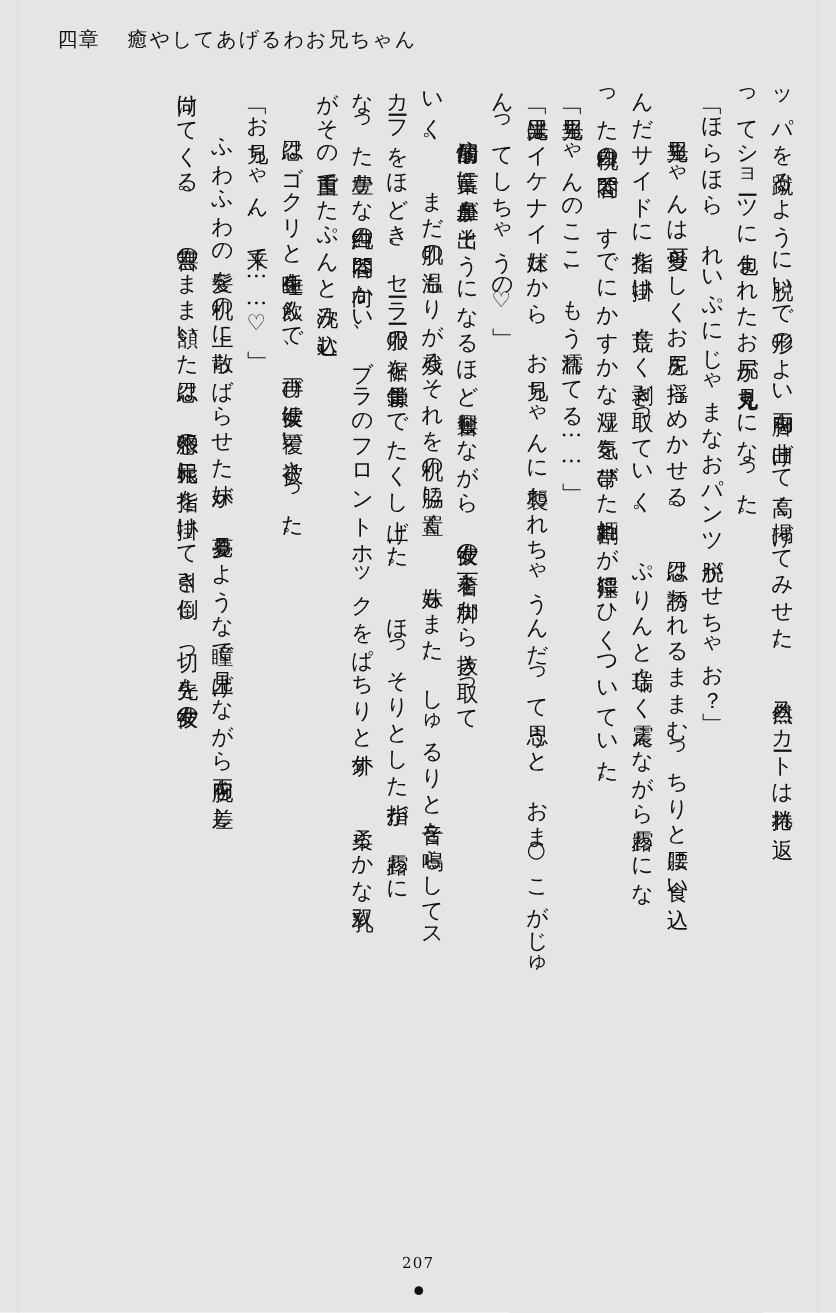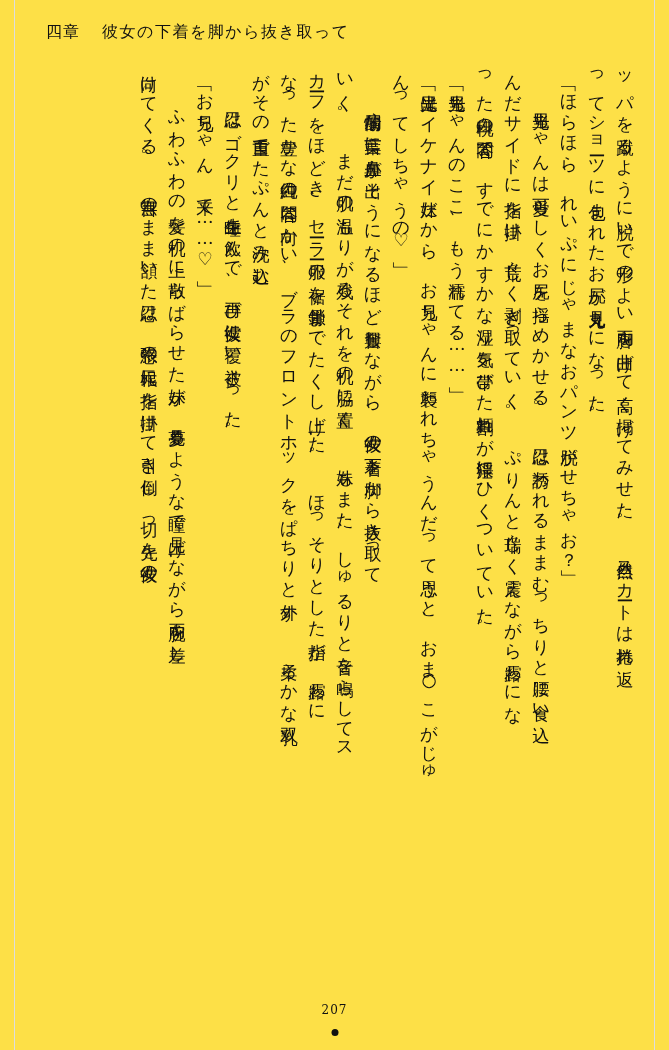--- a/index.html
+++ b/index.html
@@ -15,21 +15,21 @@
     color: #111111;
     overflow: hidden;
   }
 
   
   .page {
     position: absolute;
     left: 0; top: 0;
     width: 669px;
     height: 1050px;
-    background: #fde047;
+    background: #e5e5e5;
   }
 
   
   .page-border-left {
     position: absolute;
     left: 14px; top: 0;
     width: 1px; height: 1050px;
     background: #dddddd;
   }
   .page-border-right {
@@ -116,21 +116,21 @@
 </style>
 </head>
 <body>
 
 <div class="page">
   <div class="page-border-left"></div>
   <div class="page-border-right"></div>
 
   <div class="header">
     <span class="chap-num">四章</span>
-    <span class="chap-title">彼女の下着を脚から抜き取って</span>
+    <span class="chap-title">癒やしてあげるわお兄ちゃん</span>
   </div>
 
   <div class="body-text">
     <div class="col">ッパを蹴るように脱いで形のよい両脚を曲げて高く掲げてみせた。　自然スカートは捲れ返</div>
     <div class="col">ってショーツに包まれたお尻が丸見えになった。</div>
     <div class="col indent-1">「ほらほら、れいぷにじゃまなおパンツ脱がせちゃお？」</div>
     <div class="col indent-1">　光里ちゃんは可愛らしくお尻を揺らめかせる。　忍は誘われるままむっちりと腰に食い込</div>
     <div class="col">んだサイドに指を掛け、荒々しく剥ぎ取っていく。　ぷりんと瑞々しく震えながら露わにな</div>
     <div class="col">った白桃の谷間で、すでにかすかな湿り気を帯びた姫割れが淫猥にひくついていた。</div>
     <div class="col indent-1">「光里ちゃんのここ、もう濡れてる……」</div>

